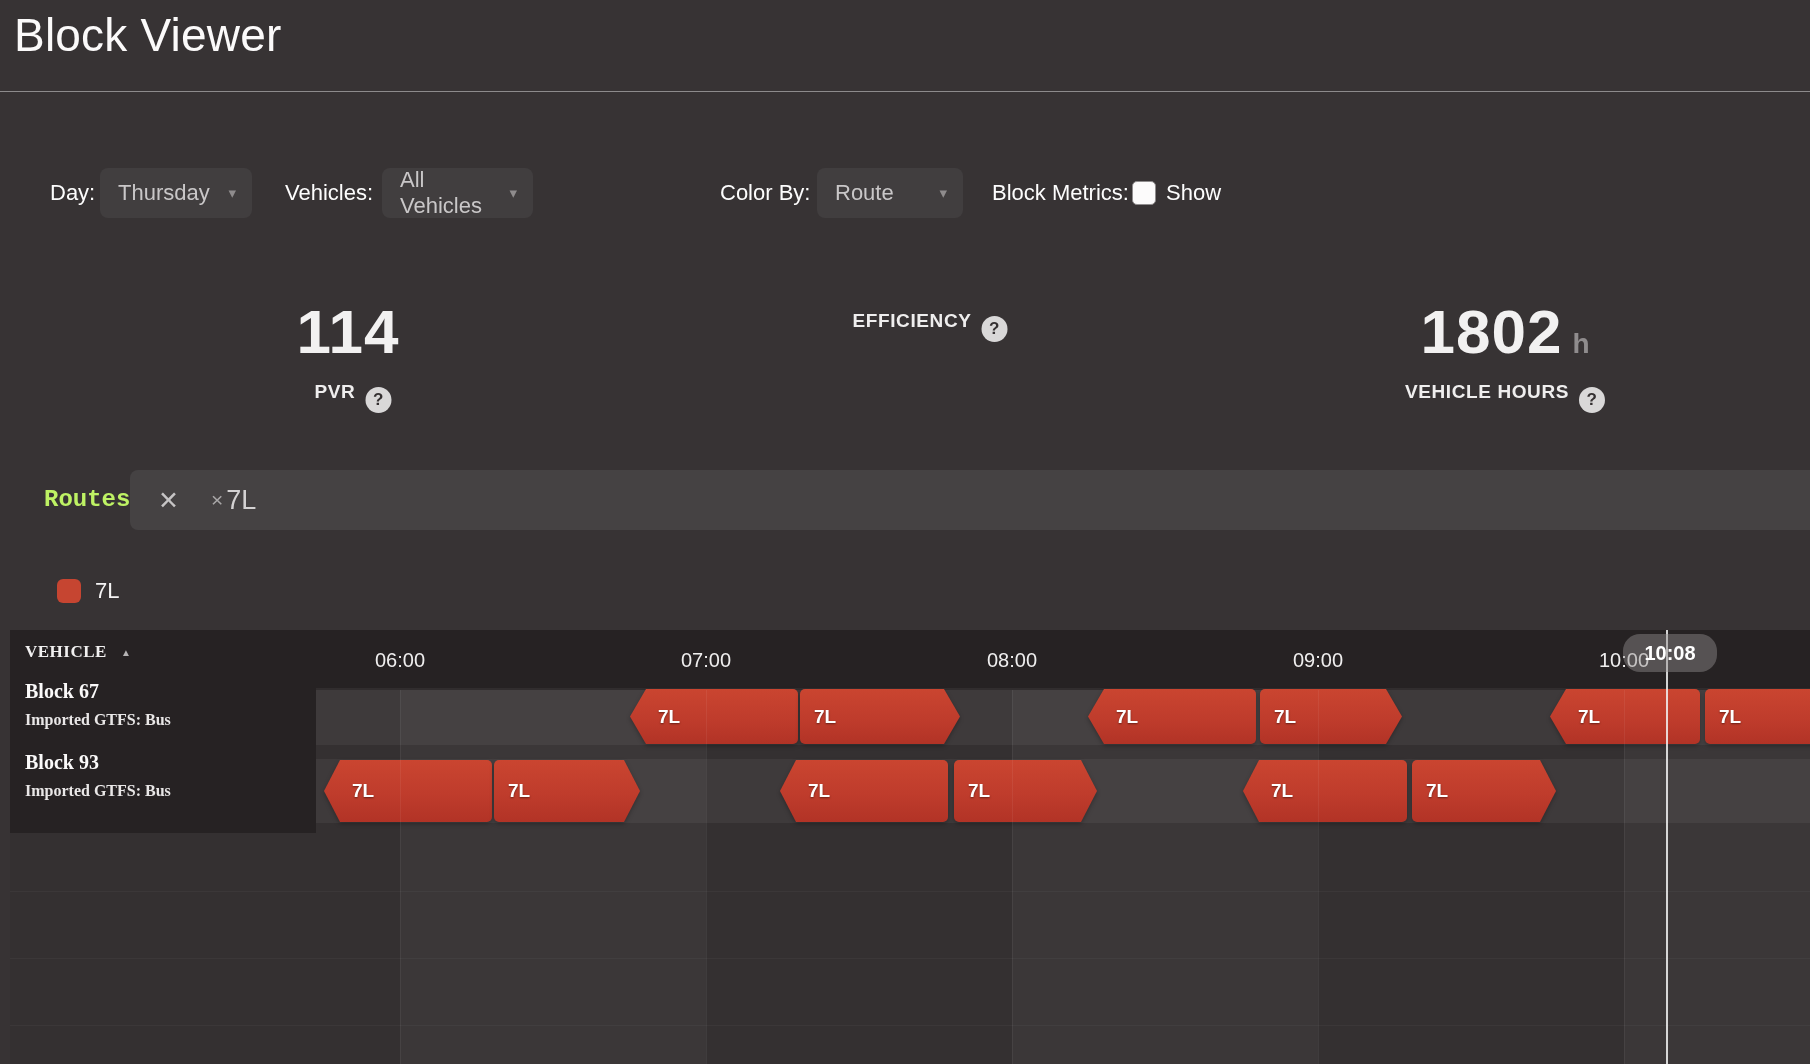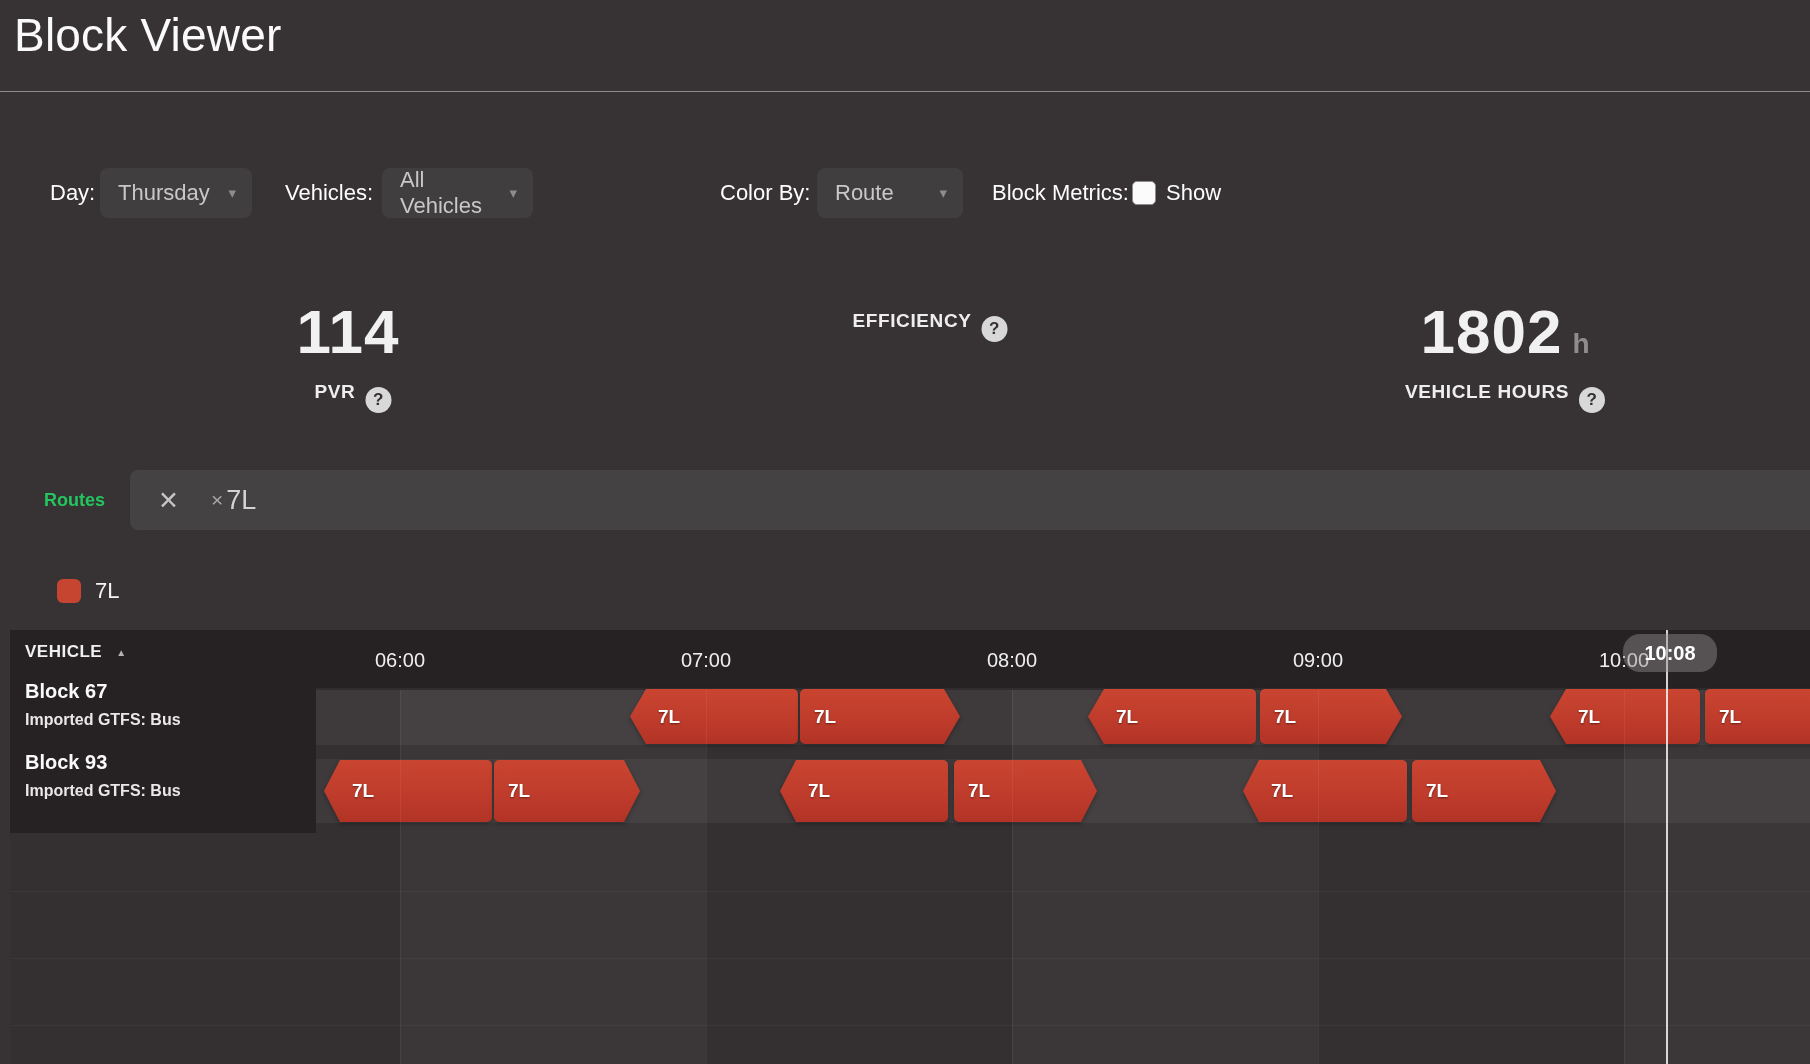--- a/index.html
+++ b/index.html
@@ -28,21 +28,21 @@
   .stat{position:absolute;top:296px;transform:translateX(-50%);text-align:center;white-space:nowrap;}
   .stat-1{left:353px;} .stat-2{left:930px;} .stat-3{left:1505px;}
   .stat-value{font-size:62px;font-weight:700;color:#f2f1f1;letter-spacing:1px;}
   .stat-unit{font-size:28px;font-weight:700;color:#8f8c8d;margin-left:10px;}
   .stat-label-row{margin-top:14px;font-size:19px;font-weight:700;color:#efeeee;letter-spacing:.6px;}
   .help-circle{display:inline-flex;align-items:center;justify-content:center;width:26px;height:26px;
                border-radius:50%;background:#d9d8d8;color:#343031;font-size:17px;font-weight:700;
                margin-left:10px;vertical-align:-7px;cursor:pointer;}
 
   
-  .routes-label{position:absolute;left:44px;top:470px;height:60px;line-height:60px;font-size:18px;font-weight:700;color:#22c55e;}
+  .routes-label{position:absolute;left:44px;top:470px;height:60px;line-height:60px;font-size:24px;font-weight:700;color:#bef264;font-family:Liberation Mono, monospace;}
   .routes-bar{position:absolute;left:130px;top:470px;right:0;height:60px;background:#454243;
               border-radius:8px 0 0 8px;display:flex;align-items:center;cursor:text;}
   .routes-clear{font-size:25px;font-weight:700;color:#c6c4c5;margin:0 0 0 28px;cursor:pointer;}
   .route-tag{display:flex;align-items:center;margin-left:32px;cursor:pointer;}
   .route-tag .tag-x{font-size:21px;color:#a9a7a8;margin-right:3px;}
   .route-tag .tag-text{font-size:27px;color:#d4d2d3;}
 
   
   .legend-item{position:absolute;left:57px;top:578px;display:flex;align-items:center;}
   .legend-swatch{width:24px;height:24px;border-radius:6px;background:#c64531;}
@@ -61,21 +61,21 @@
   .cursor-tooltip{position:absolute;top:4px;width:94px;height:38px;border-radius:17px;
                   background:rgba(146,142,143,.45);z-index:6;display:flex;align-items:center;justify-content:center;
                   font-size:20px;font-weight:700;color:#fff;}
   .trip{position:absolute;filter:drop-shadow(0 2px 2px rgba(0,0,0,.28));z-index:3;cursor:pointer;}
   .trip-shape{width:100%;height:100%;border-radius:5px;display:flex;align-items:center;box-sizing:border-box;
               background:linear-gradient(180deg,#ca4530 0%,#bf3c2c 55%,#b23326 100%);}
   .trip.left  .trip-shape{clip-path:polygon(16px 0,100% 0,100% 100%,16px 100%,0 50%);padding-left:28px;}
   .trip.right .trip-shape{clip-path:polygon(0 0,calc(100% - 16px) 0,100% 50%,calc(100% - 16px) 100%,0 100%);padding-left:14px;}
   .trip-label{font-size:19px;font-weight:700;color:#fff;text-shadow:0 1px 2px rgba(0,0,0,.45);}
 
-  .panel{position:absolute;left:0;top:0;width:306px;height:203px;background:#262223;z-index:7;}
+  .panel{position:absolute;left:0;top:0;width:306px;height:203px;background:#262223;z-index:7;font-family:Liberation Serif, serif;}
   .panel-header{position:absolute;left:15px;top:12px;display:flex;align-items:center;cursor:pointer;}
   .panel-header .ph-text{font-size:17px;font-weight:700;color:#f1f0f0;letter-spacing:.5px;}
   .panel-header .sort-caret{font-size:10px;color:#b5b3b4;margin-left:14px;}
   .prow{position:absolute;left:15px;cursor:pointer;}
   .prow .prow-name{font-size:20px;font-weight:700;color:#fbfafa;}
   .prow .prow-sub{font-size:16px;font-weight:600;color:#e9e7e7;margin-top:8px;}
 </style>
 </head>
 <body>
 

